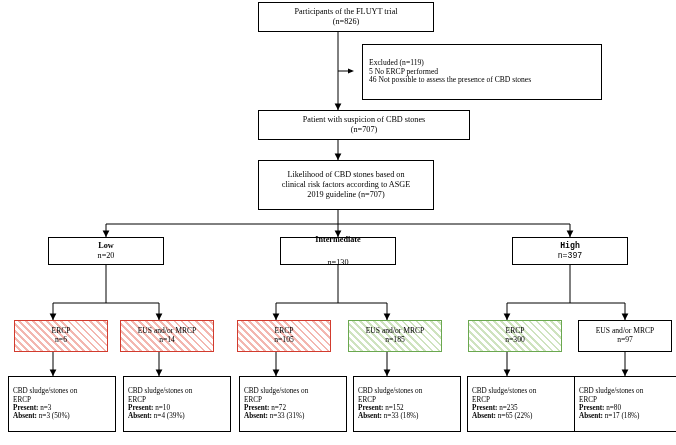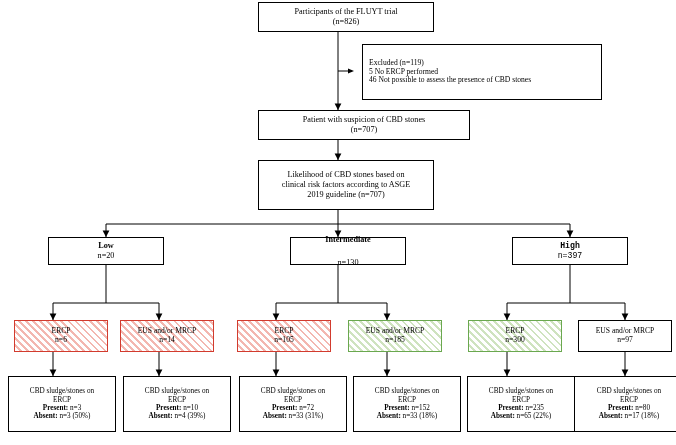--- a/index.html
+++ b/index.html
@@ -34,42 +34,42 @@
   
   #b-participants{left:250px;top:2px;width:176px;height:30px;}
   #b-excluded{left:354px;top:44px;width:240px;height:56px;text-align:left;align-items:flex-start;justify-content:center;padding:3px 6px;}
   #b-excluded .ln{text-align:left;}
   #b-suspicion{left:250px;top:110px;width:212px;height:30px;font-family:Liberation Serif, serif;}
   #b-likelihood{left:250px;top:160px;width:176px;height:50px;text-align:right;}
 
   
   .cat{height:28px;width:116px;}
   #b-low{left:40px;top:237px;}
-  #b-inter{left:282px;top:237px;gap:13px;}
+  #b-inter{left:272px;top:237px;gap:13px;}
   #b-high{left:504px;top:237px;font-family:Liberation Mono, monospace;}
 
   
   .proc{width:94px;height:32px;top:320px;}
   #p1{left:6px;}
   #p2{left:112px;}
   #p3{left:229px;}
   #p4{left:340px;}
   #p5{left:460px;}
   #p6{left:570px;}
   .hatch-red{
     border:1.6px solid #d23b2e;
     background:repeating-linear-gradient(45deg,#ffffff,#ffffff 3px,#f3b7b0 3px,#f3b7b0 5px);
   }
   .hatch-green{
     border:1.6px solid #6aa84f;
     background:repeating-linear-gradient(45deg,#ffffff,#ffffff 3px,#cfe3bf 3px,#cfe3bf 5px);
   }
 
   
-  .res{width:108px;height:56px;top:376px;text-align:left;align-items:center;justify-content:center;padding:2px 17px;box-sizing:border-box;}
+  .res{width:108px;height:56px;top:376px;text-align:left;align-items:flex-start;justify-content:center;padding:2px 4px;box-sizing:border-box;}
   .res .ln{text-align:left;}
   #r1{left:0px;}
   #r2{left:115px;}
   #r3{left:231px;}
   #r4{left:345px;}
   #r5{left:459px;}
   #r6{left:566px;width:110px;}
 
   svg.lines{position:absolute;left:0;top:0;width:676px;height:445px;pointer-events:none;}
 </style>

